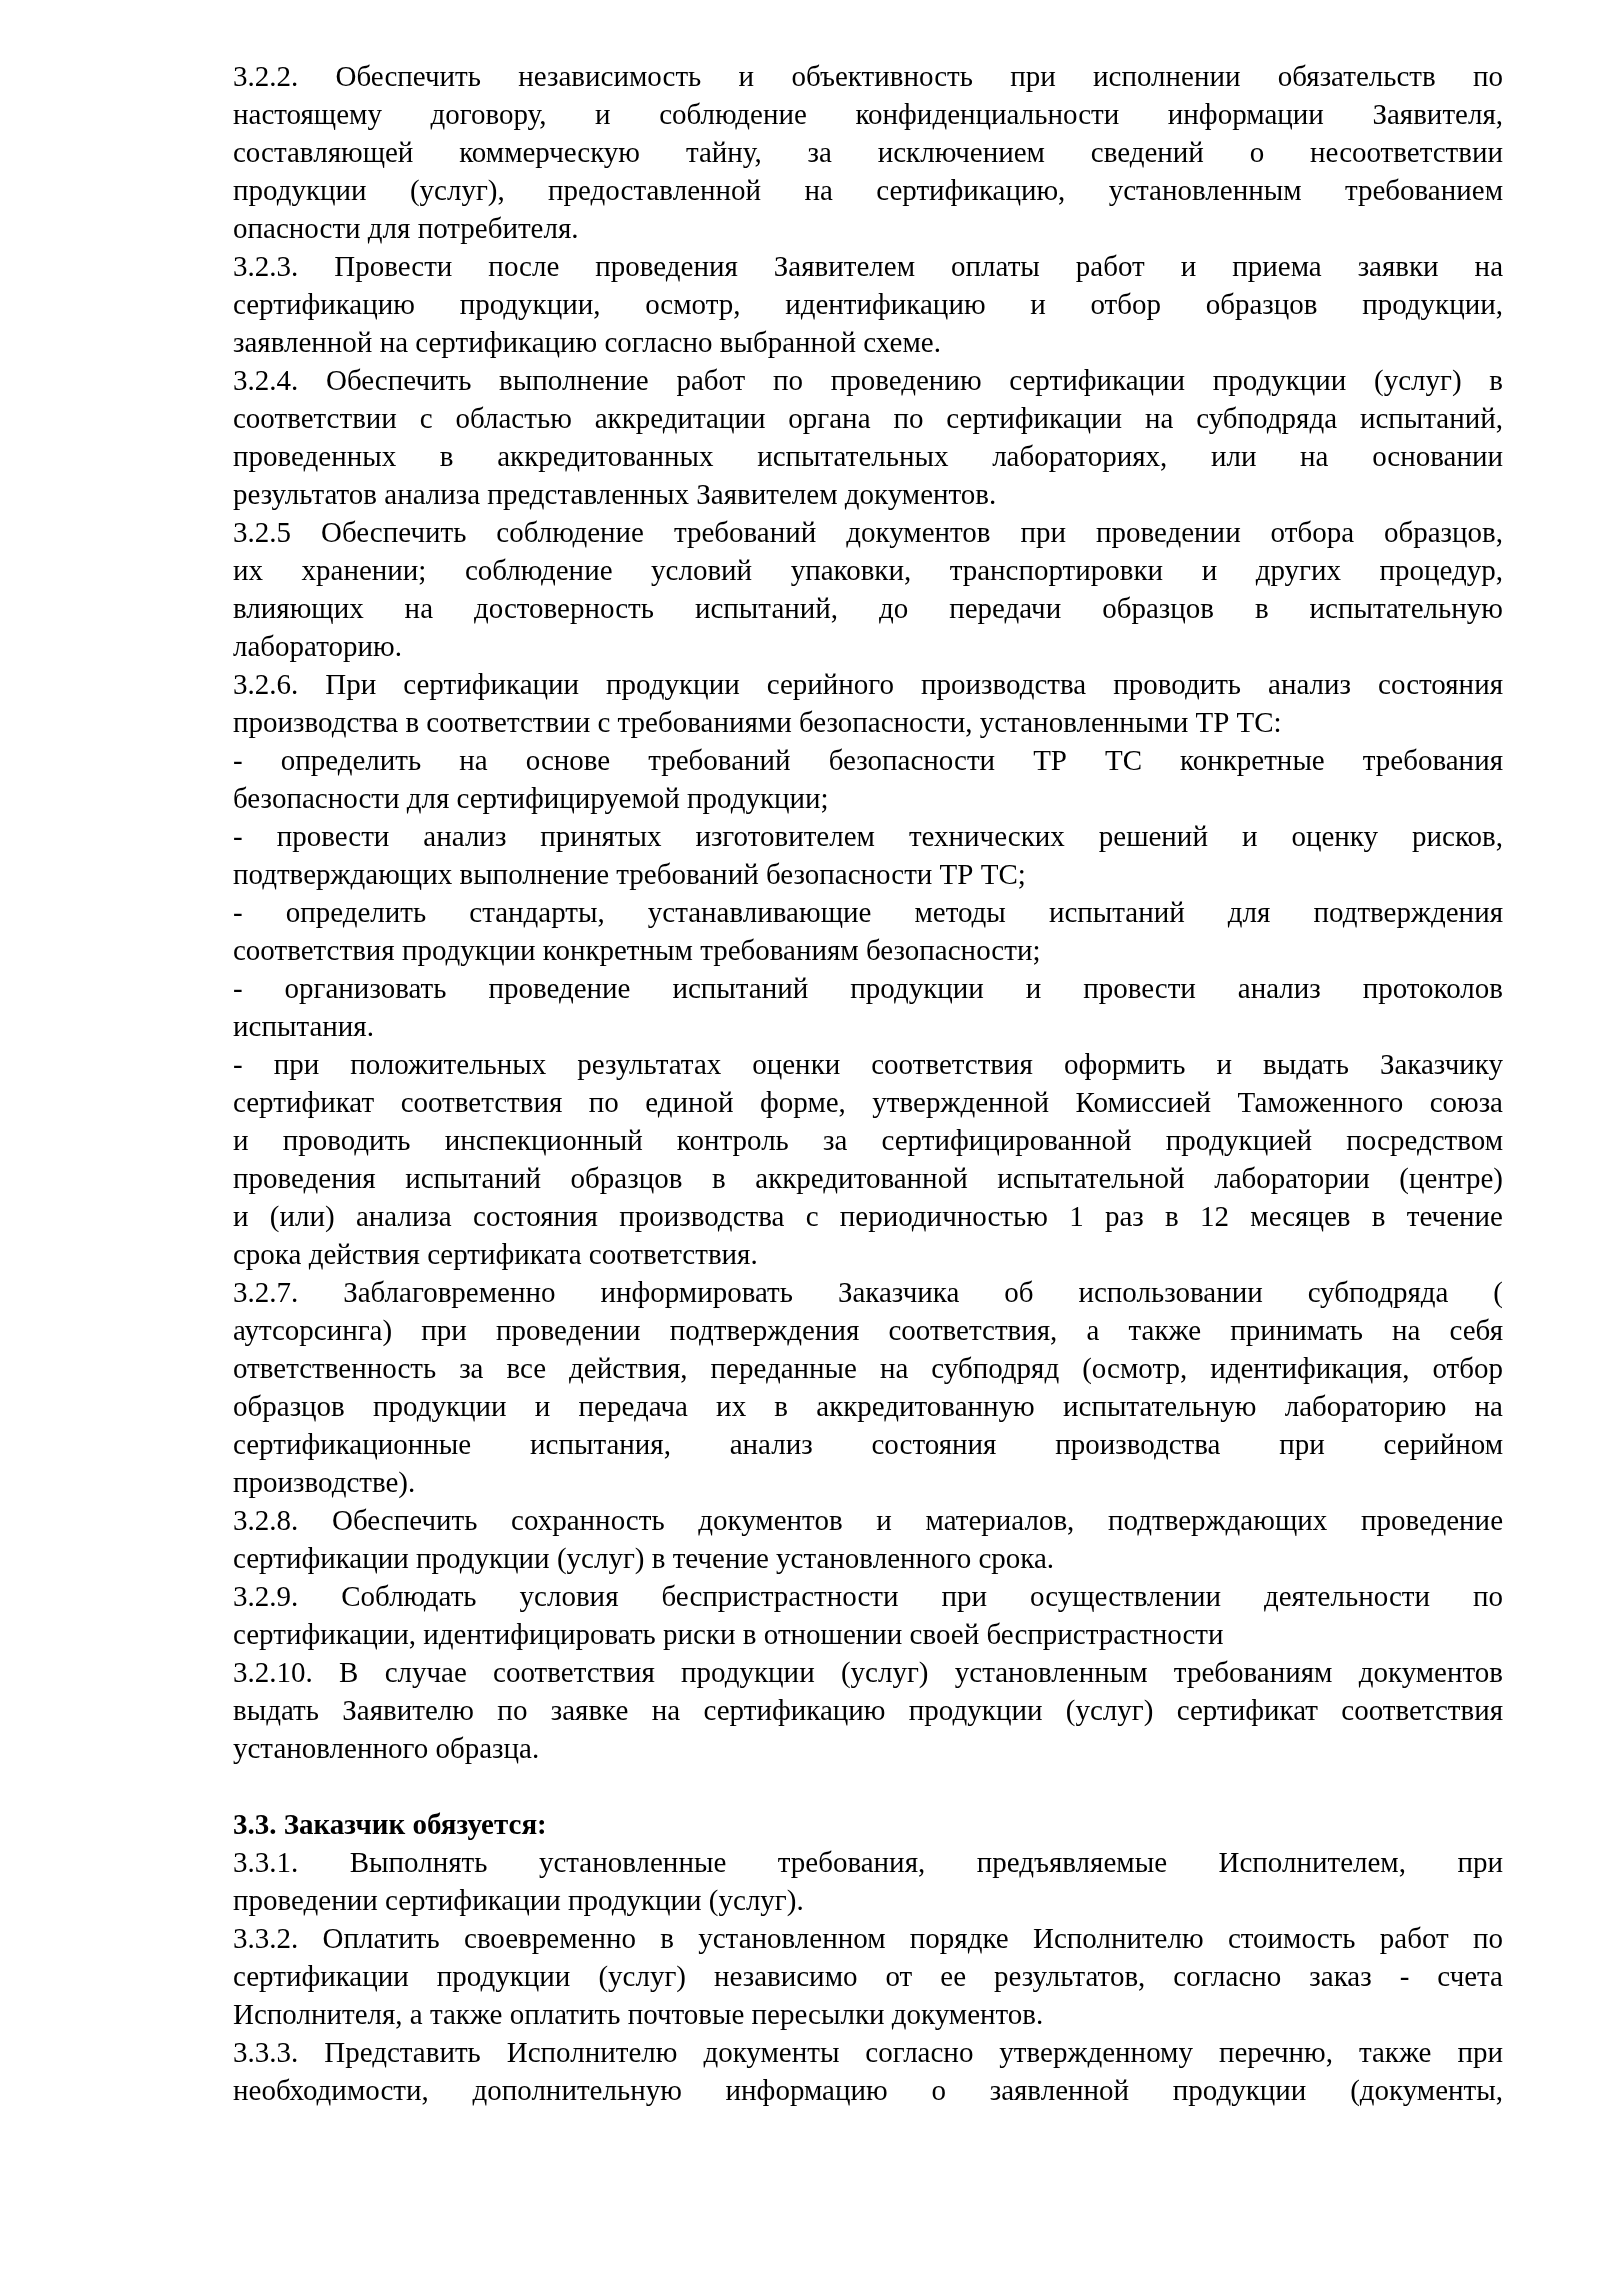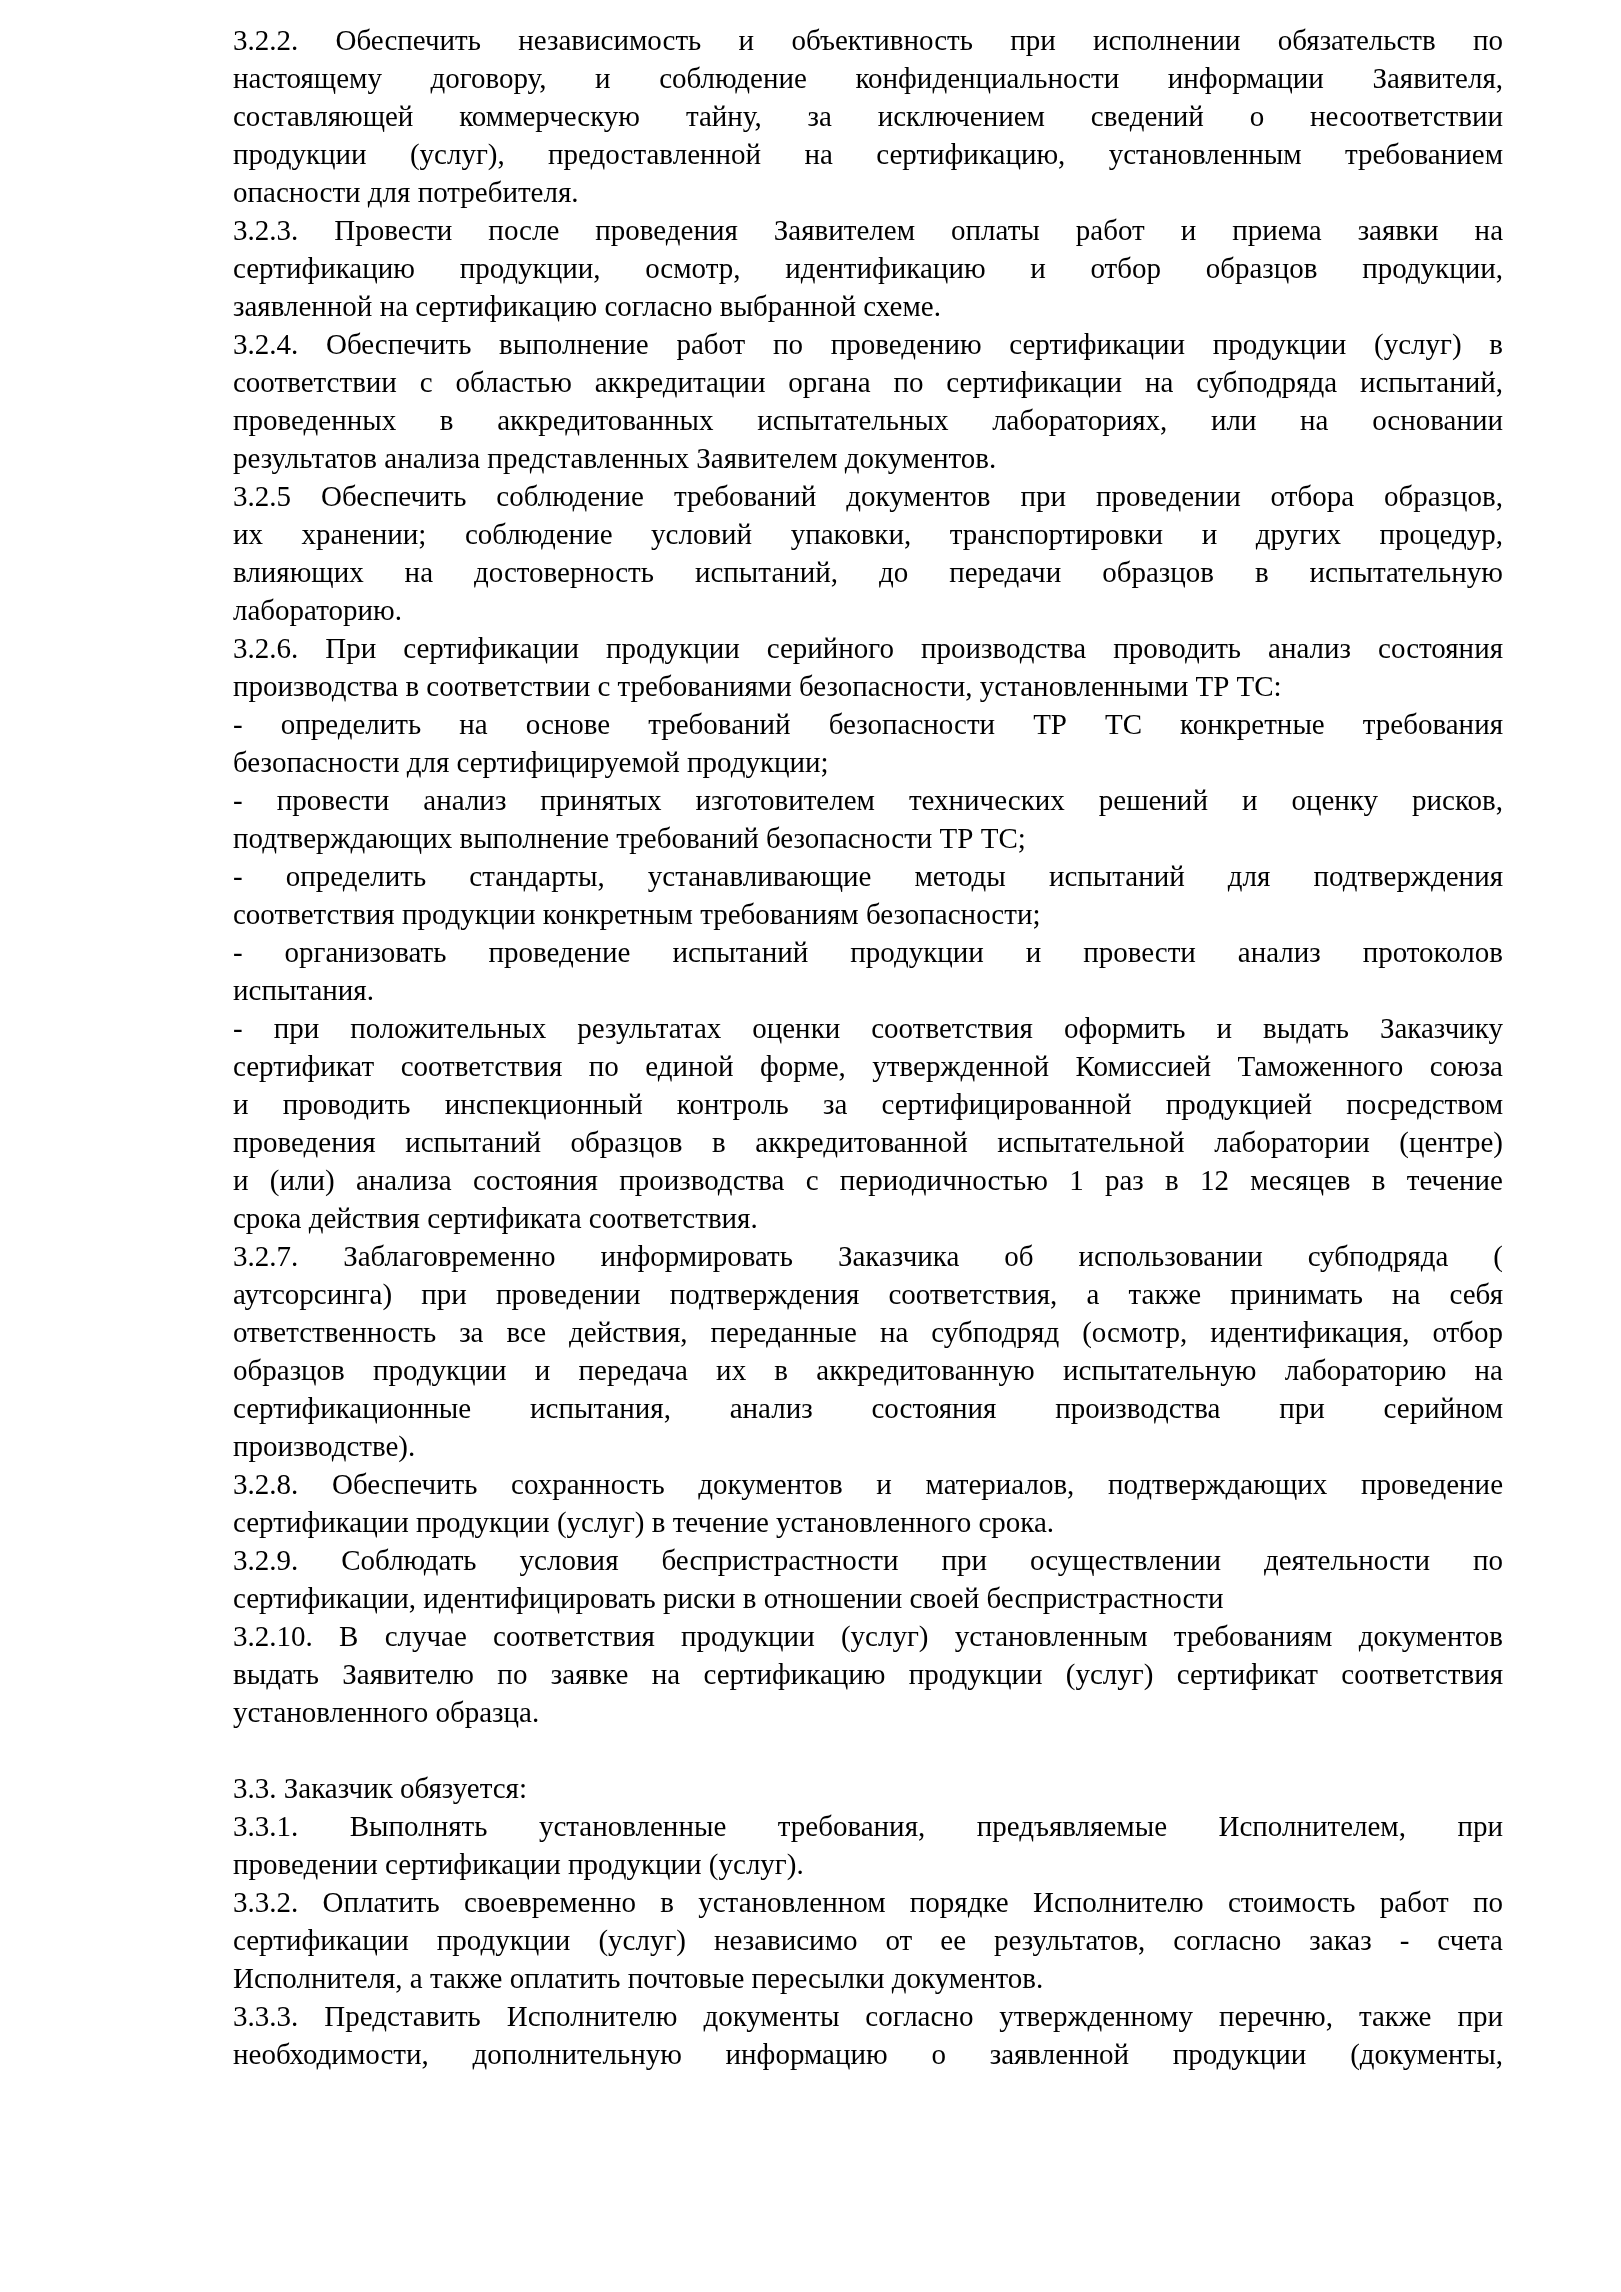--- a/index.html
+++ b/index.html
@@ -9,21 +9,21 @@
   }
   body {
     width: 1621px;
     height: 2293px;
     position: relative;
     overflow: hidden;
   }
   .page {
     position: absolute;
     left: 233px;
-    top: 21px;
+    top: 57px;
     width: 1270px;
     font-family: "Liberation Serif", serif;
     font-size: 29px;
     color: #000000;
   }
   .line {
     height: 38px;
     line-height: 38px;
     white-space: nowrap;
     text-align: justify;
@@ -31,21 +31,21 @@
     overflow: visible;
   }
   .line.last {
     text-align-last: left;
     font-family: Liberation Serif, serif;
   }
   .blank {
     height: 38px;
   }
   .heading {
-    font-weight: normal;
+    font-weight: bold;
     text-align-last: left;
   }
 </style>
 </head>
 <body>
 
 <div class="page">
   <div id="part-1">
       <div>
         <div class="line">3.2.2. Обеспечить независимость и объективность при исполнении обязательств по</div>

